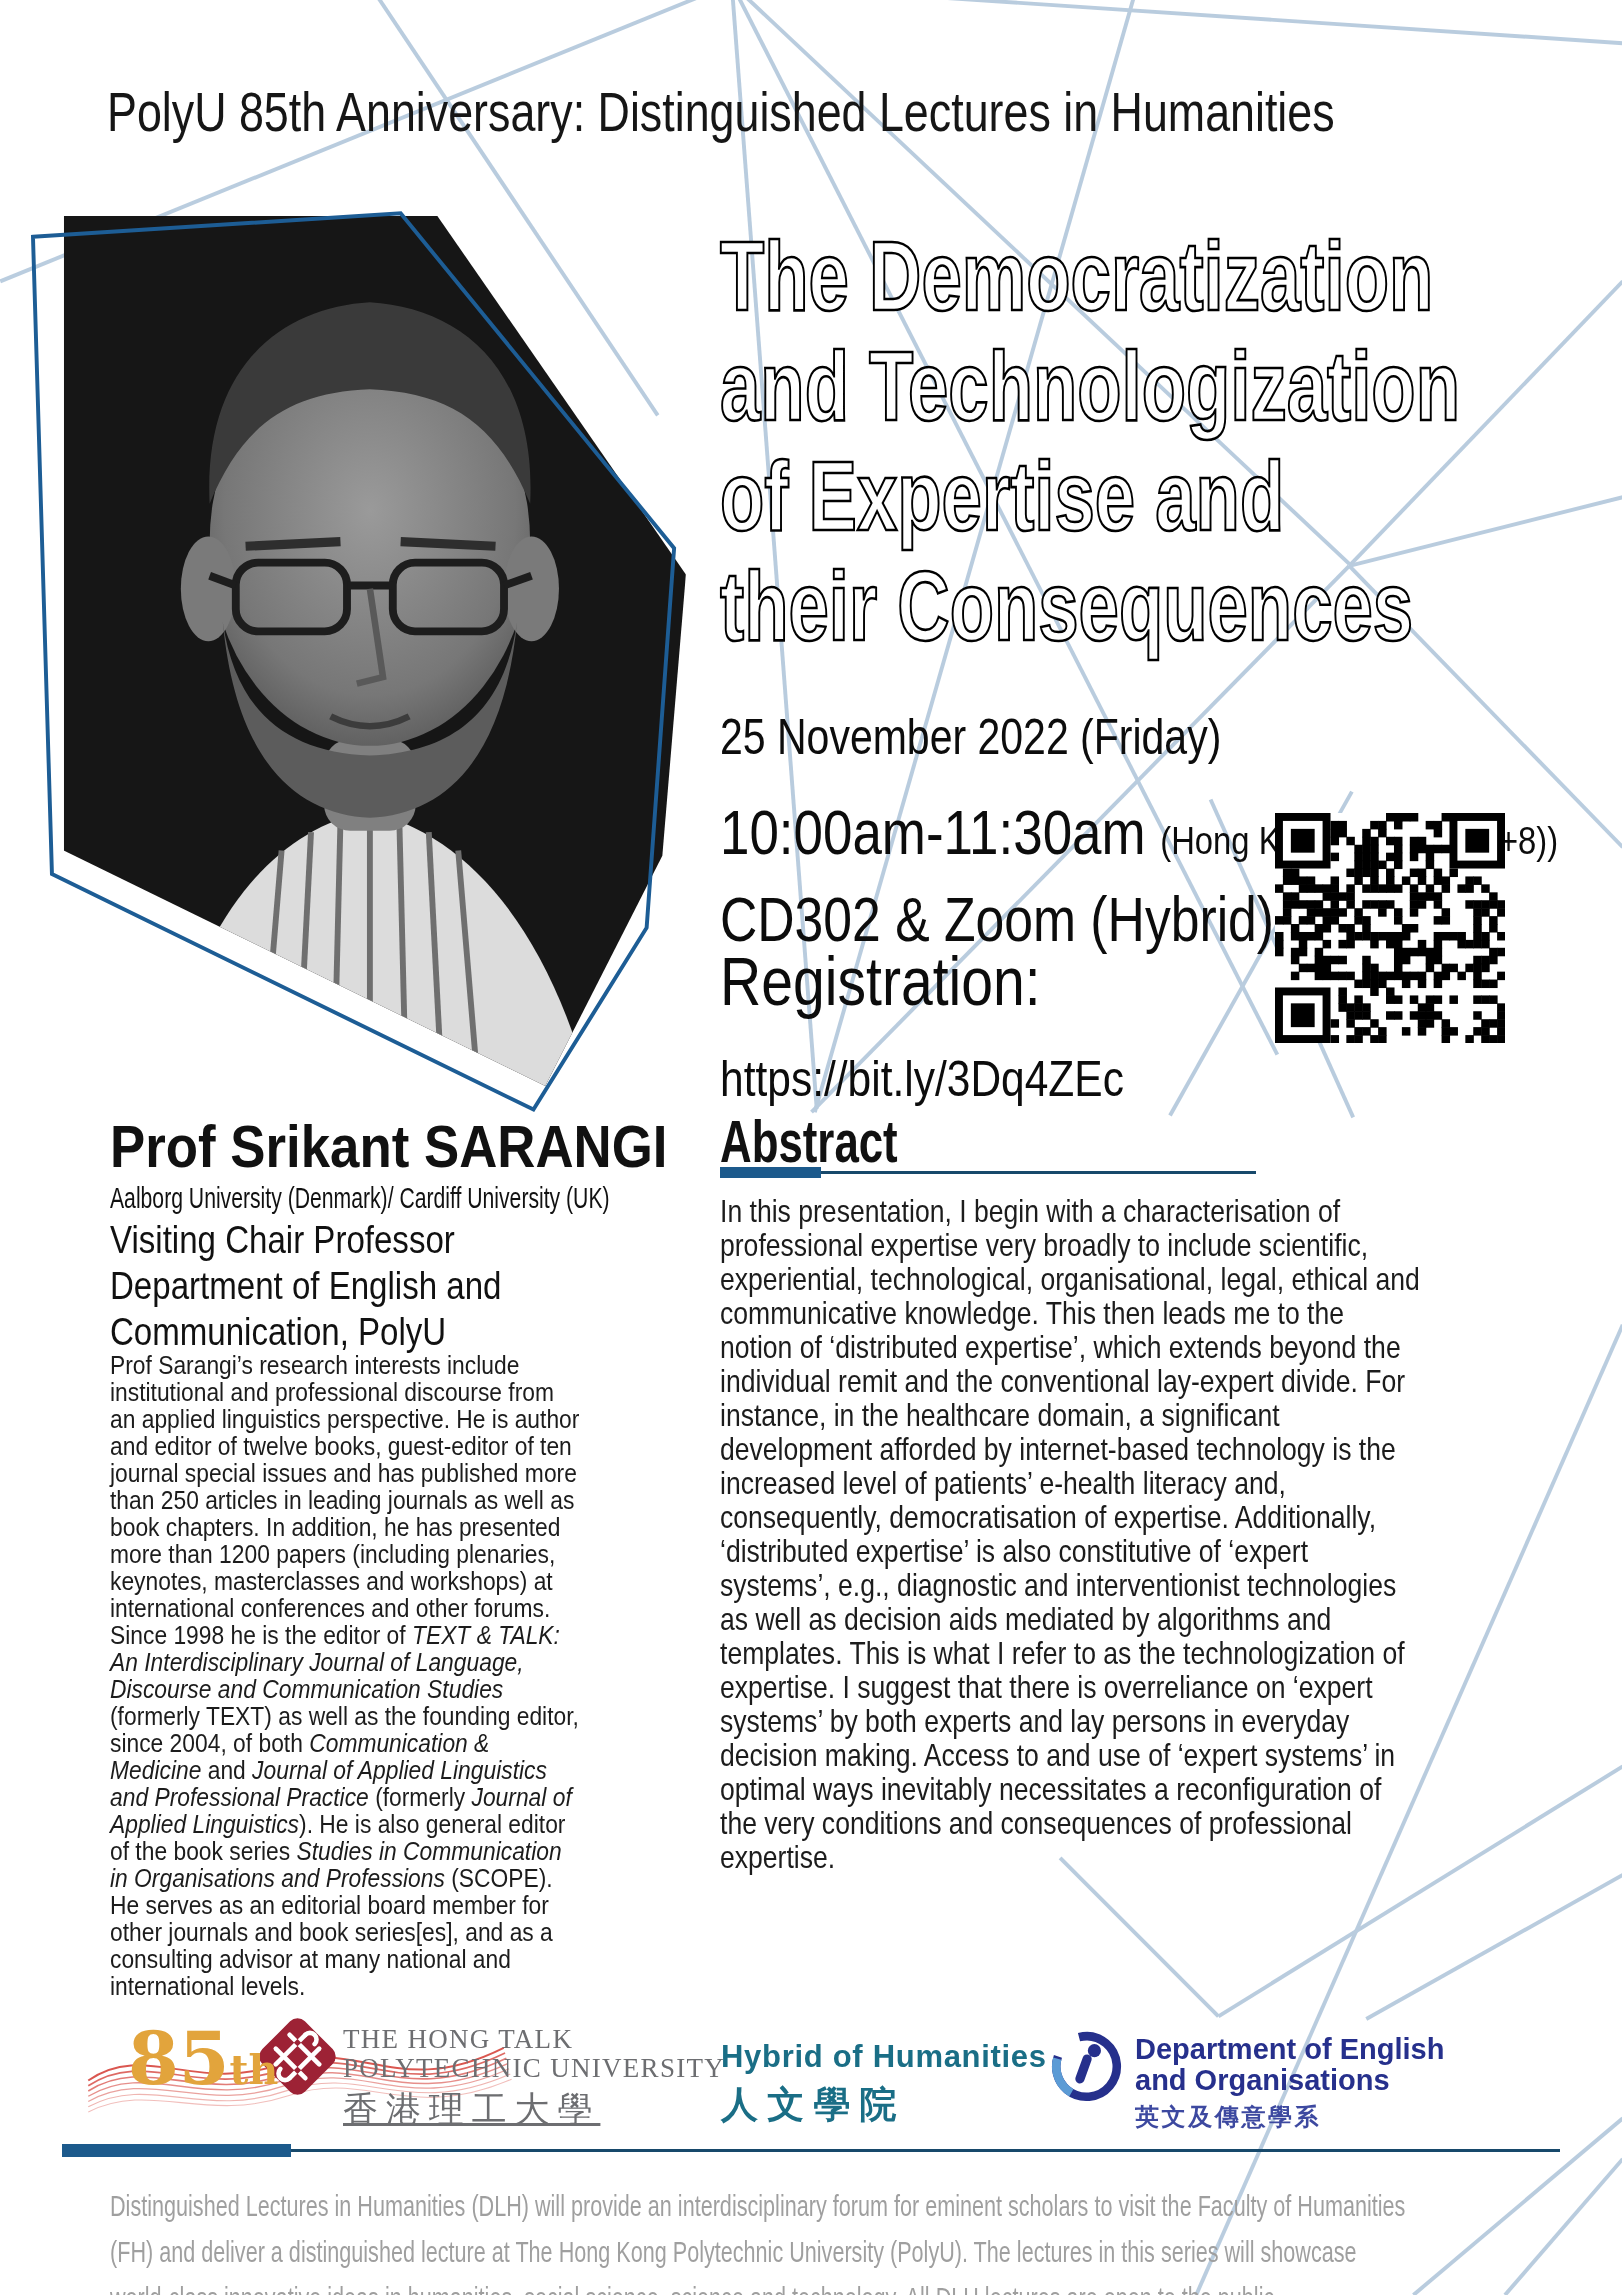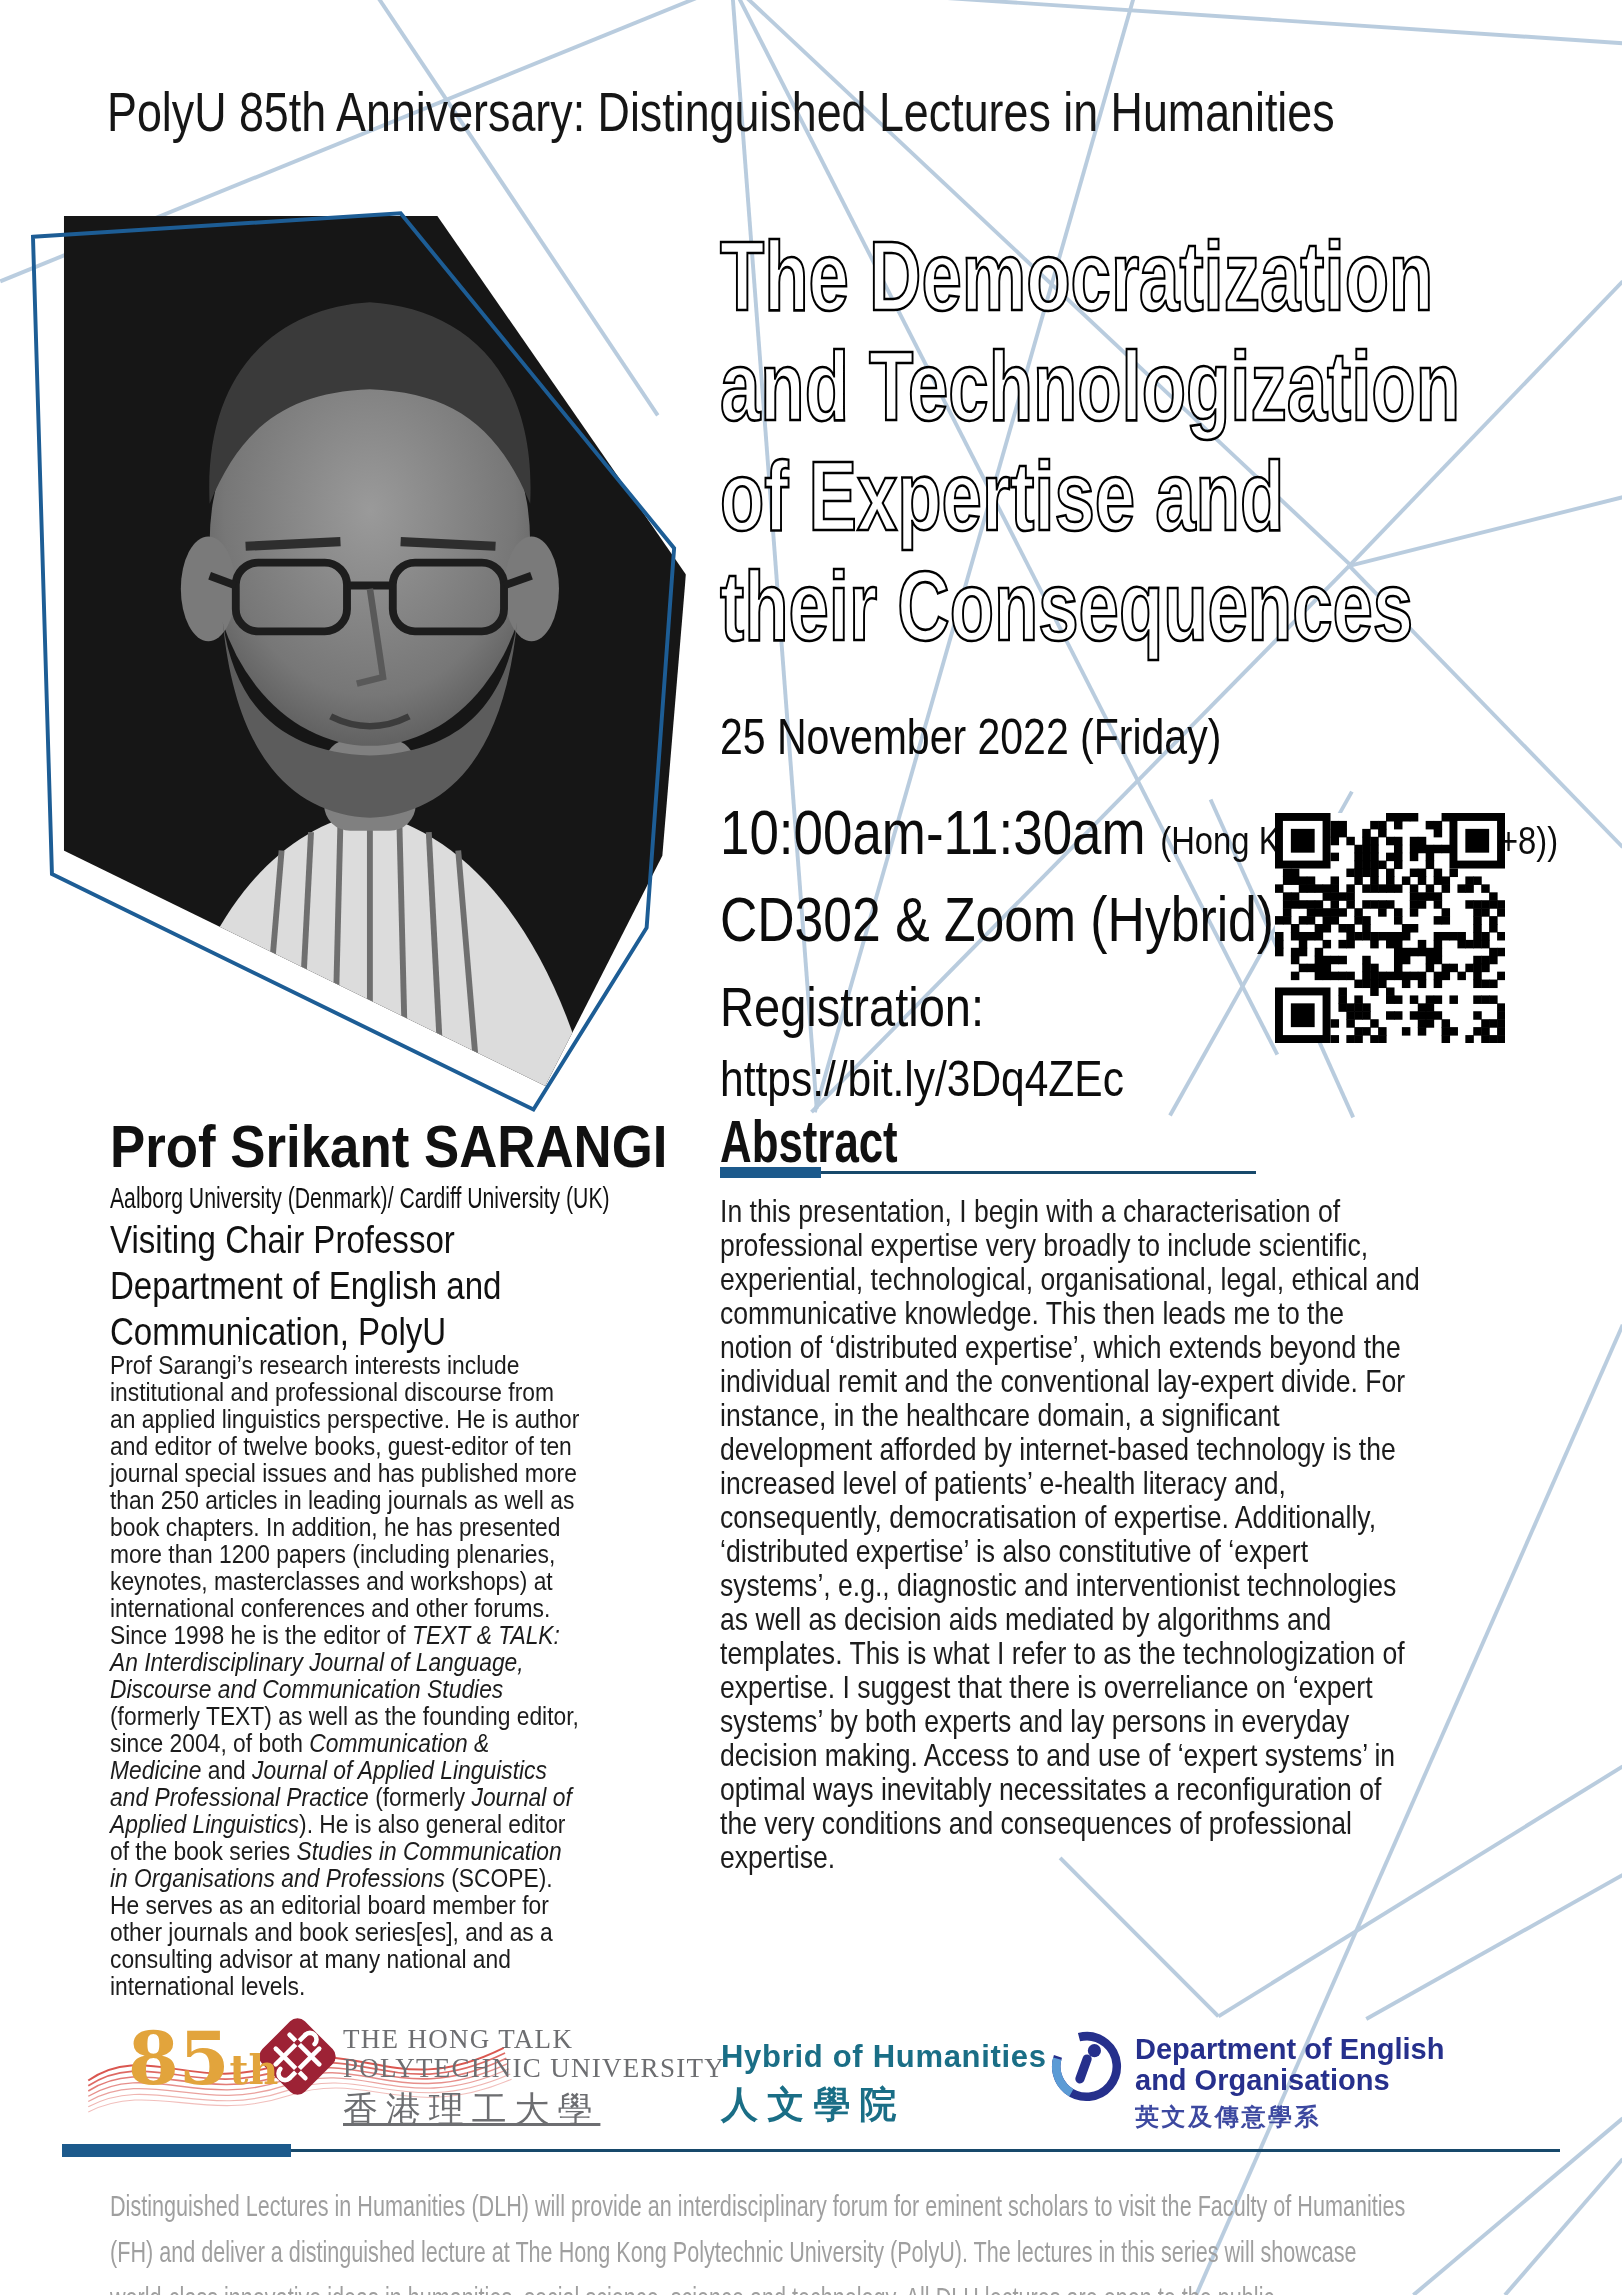--- a/index.html
+++ b/index.html
@@ -21,21 +21,21 @@
   
   .talk-title{left:720px;top:221px;line-height:110px;font-size:98px;font-weight:700;
     color:#ffffff;-webkit-text-stroke:2.6px #000;}
   .talk-title div{transform:scaleX(.74);transform-origin:left top;white-space:nowrap;}
   
   .sched{left:720px;color:#0c0c0c;}
   .date-line{top:708px;font-size:50px;} .date-line .cx{transform:scaleX(.82);}
   .time-line{top:796px;font-size:63px;} .time-line .cx{transform:scaleX(.84);}
   .time-line .small{font-size:39px;}
   .venue-line{top:883px;font-size:63px;} .venue-line .cx{transform:scaleX(.82);}
-  .reg-line{top:974px;font-size:56px;} .reg-line .cx{transform:scaleX(.84);}
+  .reg-line{top:942px;font-size:68px;} .reg-line .cx{transform:scaleX(.84);}
   .url-line{top:1050px;font-size:50px;font-weight:400;text-align:right;} .url-line .cx{transform:scaleX(.85);}
   
   .spk-name{left:110px;top:1112px;font-size:60px;font-weight:700;}
   .spk-name .cx{transform:scaleX(.88);}
   .spk-affil{left:110px;top:1182px;font-size:29px;font-weight:400;}
   .spk-affil .cx{transform:scaleX(.73);}
   .spk-pos{left:110px;top:1217px;font-size:38px;line-height:46px;}
   .spk-pos div{transform:scaleX(.87);transform-origin:left top;white-space:nowrap;}
   .spk-bio{left:110px;top:1352px;width:645px;font-size:25.5px;line-height:27px;
     white-space:pre-line;transform:scaleX(.895);transform-origin:left top;color:#1c1c1c;}

